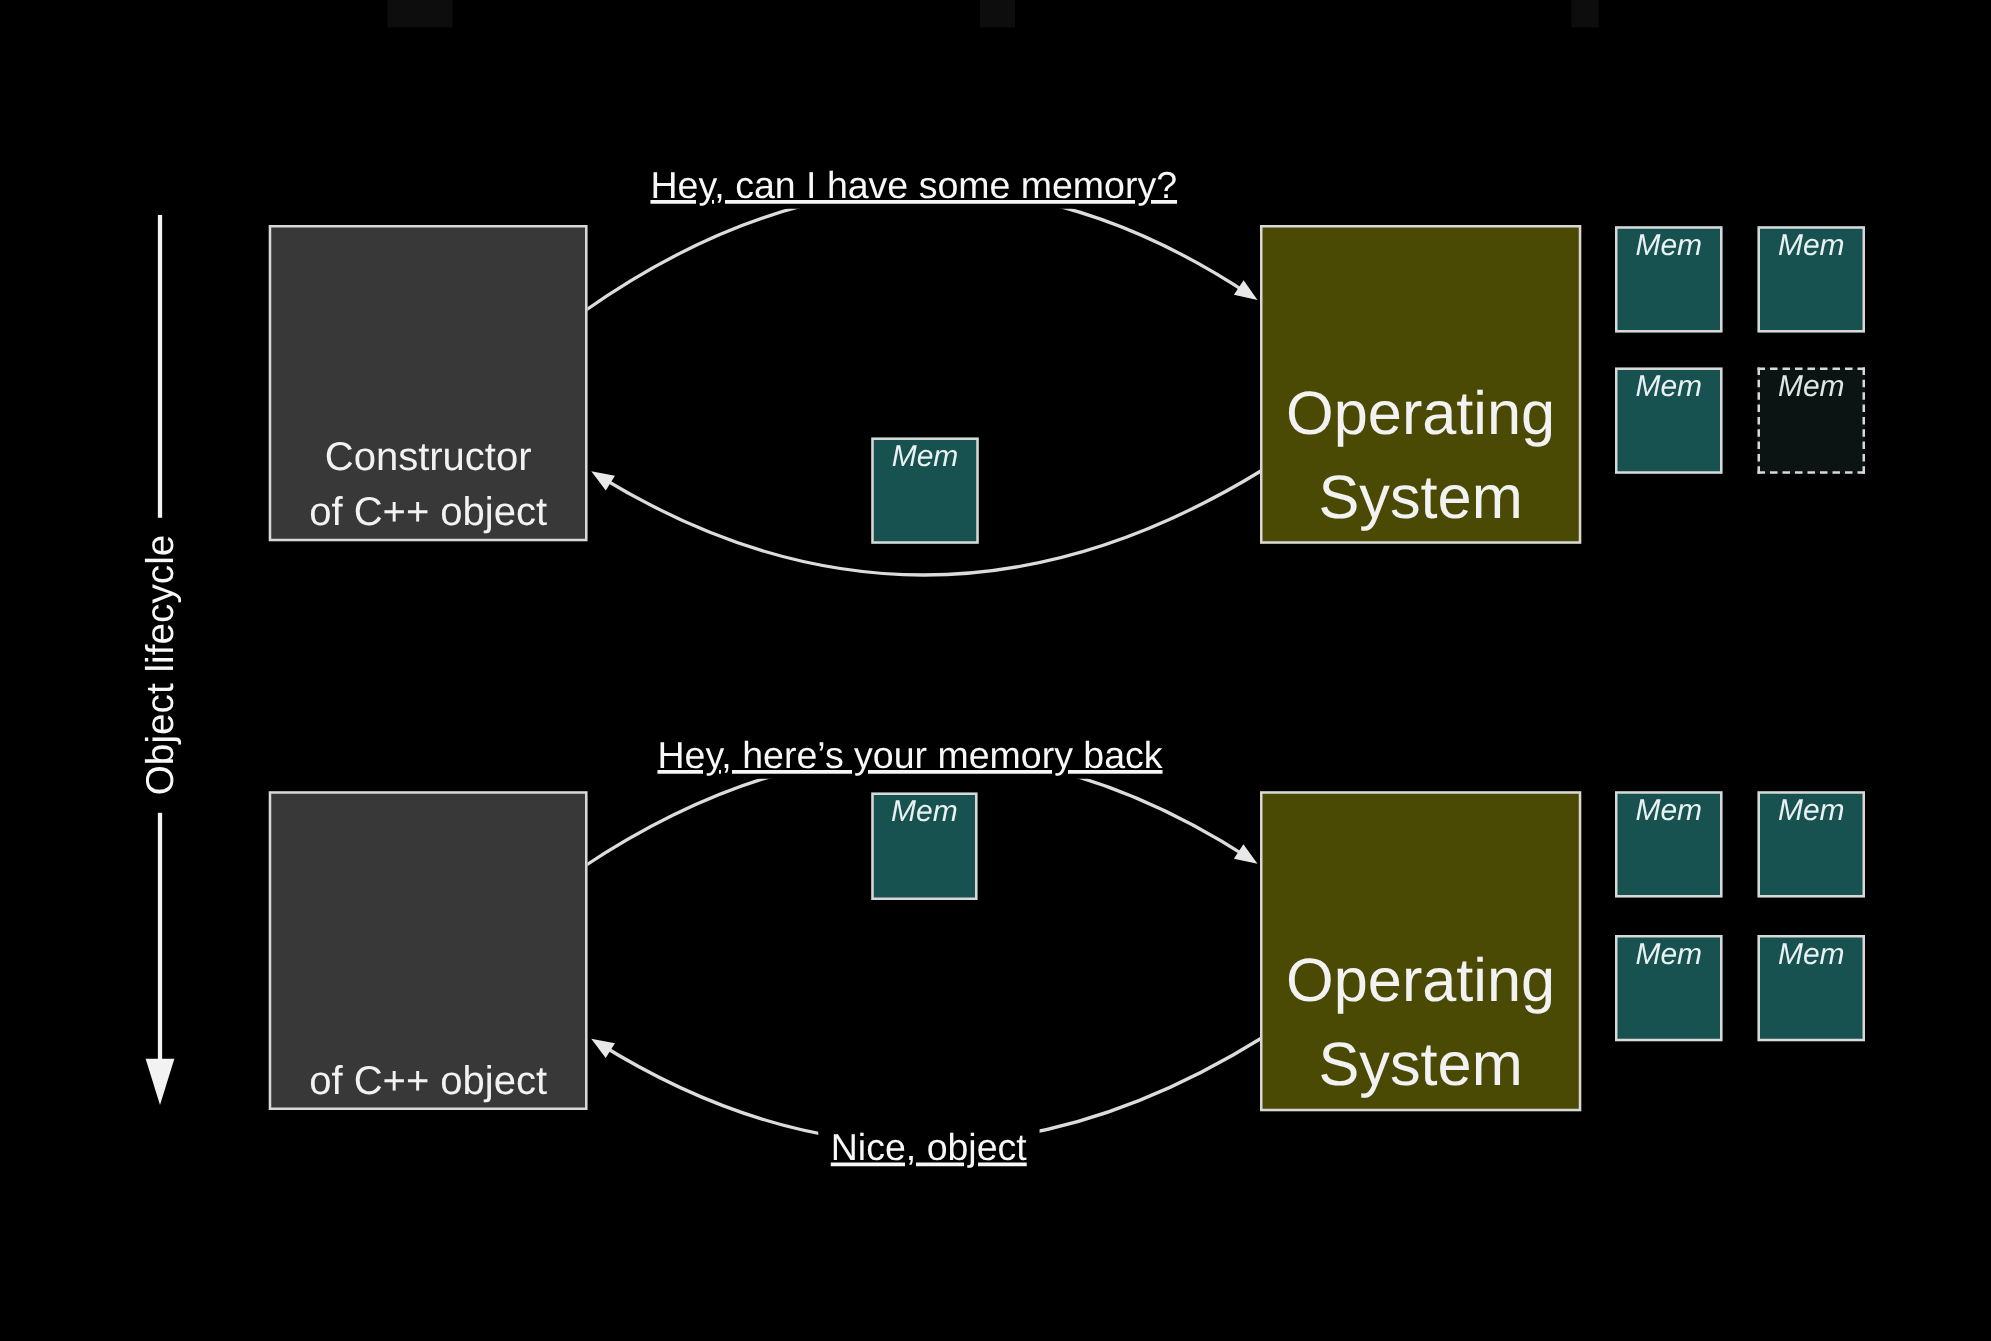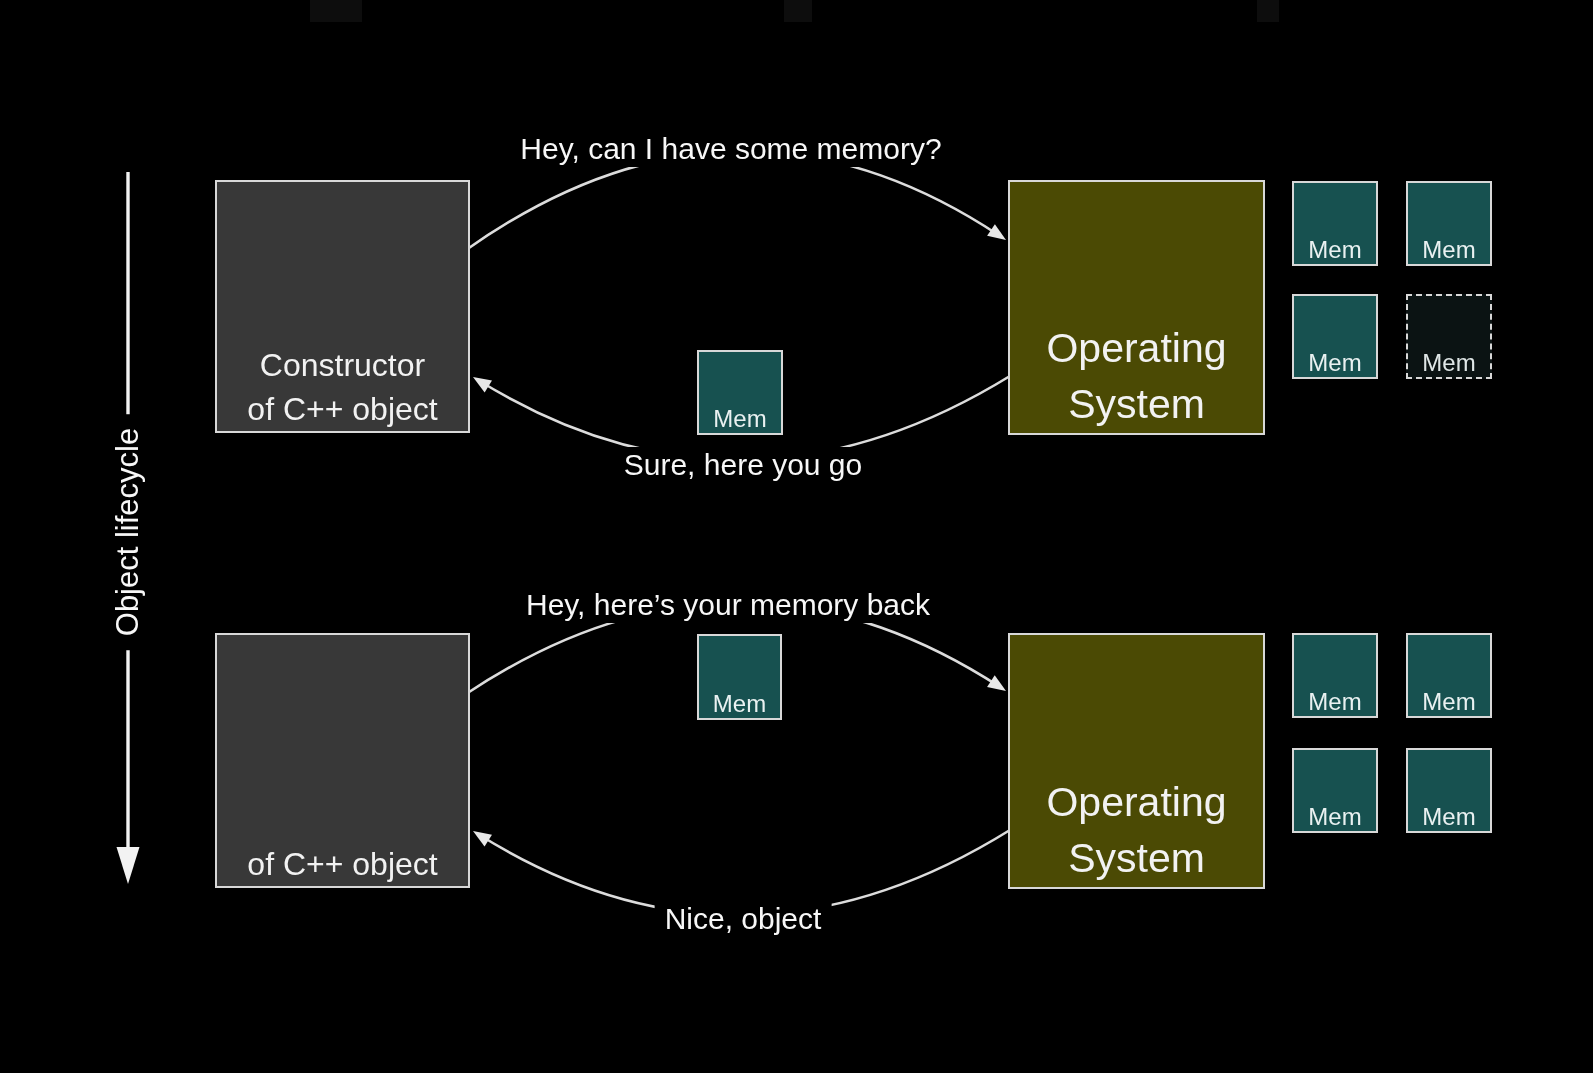--- a/index.html
+++ b/index.html
@@ -33,40 +33,41 @@
     color: #f2f2f2;
   }
   .node .node-text { line-height: 1.38; }
 
   .obj-box {
     background: #383838;
     font-size: 32px;
   }
   .os-box {
     background: #4b4a04;
-    font-size: 41px;
+    font-size: 49px;
   }
 
   #constructor-box { left: 215px; top: 180px; width: 255px; height: 253px; }
   #os-box-top      { left: 1008px; top: 180px; width: 257px; height: 255px; }
   #destructor-box  { left: 215px; top: 633px; width: 255px; height: 255px; }
   #os-box-bottom   { left: 1008px; top: 633px; width: 257px; height: 256px; }
 
   
   .mem-cell {
     position: absolute;
     width: 86px; height: 85px;
     background: #175150;
     border: 2px solid #d8d8d8;
     display: flex;
-    align-items: flex-end;
+    align-items: flex-start;
     justify-content: center;
     color: #e9f1f1;
     font-size: 24px;
     z-index: 2;
+    font-style: italic;
   }
   .mem-cell.empty {
     background: #0b1313;
     border-style: dashed;
     color: #dfe6e6;
   }
 
   
   #mem-transfer-alloc   { left: 697px; top: 350px; }
   #mem-transfer-dealloc { left: 697px; top: 634px; width: 85px; height: 86px; }
@@ -87,20 +88,21 @@
   .arc-label {
     position: absolute;
     transform: translate(-50%, -50%);
     background: #000;
     color: #f7f7f7;
     font-size: 30px;
     line-height: 36px;
     padding: 0 10px;
     white-space: nowrap;
     z-index: 3;
+    text-decoration: underline;
   }
   #label-request  { left: 731px; top: 149px; }
   #label-response { left: 743px; top: 465px; }
   #label-return   { left: 728px; top: 605px; }
   #label-thanks   { left: 743px; top: 919px; }
 
   
   #label-lifecycle {
     position: absolute;
     left: 128px; top: 532px;
@@ -168,21 +170,20 @@
   </div>
 
   <div class="node os-box" id="os-box-top">
     <div class="node-text">
       <div>Operating</div>
       <div>System</div>
     </div>
   </div>
 
   <div class="arc-label" id="label-request">Hey, can I have some memory?</div>
-  <div class="arc-label" id="label-response">Sure, here you go</div>
 
   <div class="mem-cell" id="mem-transfer-alloc">
     <span>Mem</span>
   </div>
 
   <div class="mem-cell" id="grid-top-cell-0">
     <span>Mem</span>
   </div>
   <div class="mem-cell" id="grid-top-cell-1">
     <span>Mem</span>

